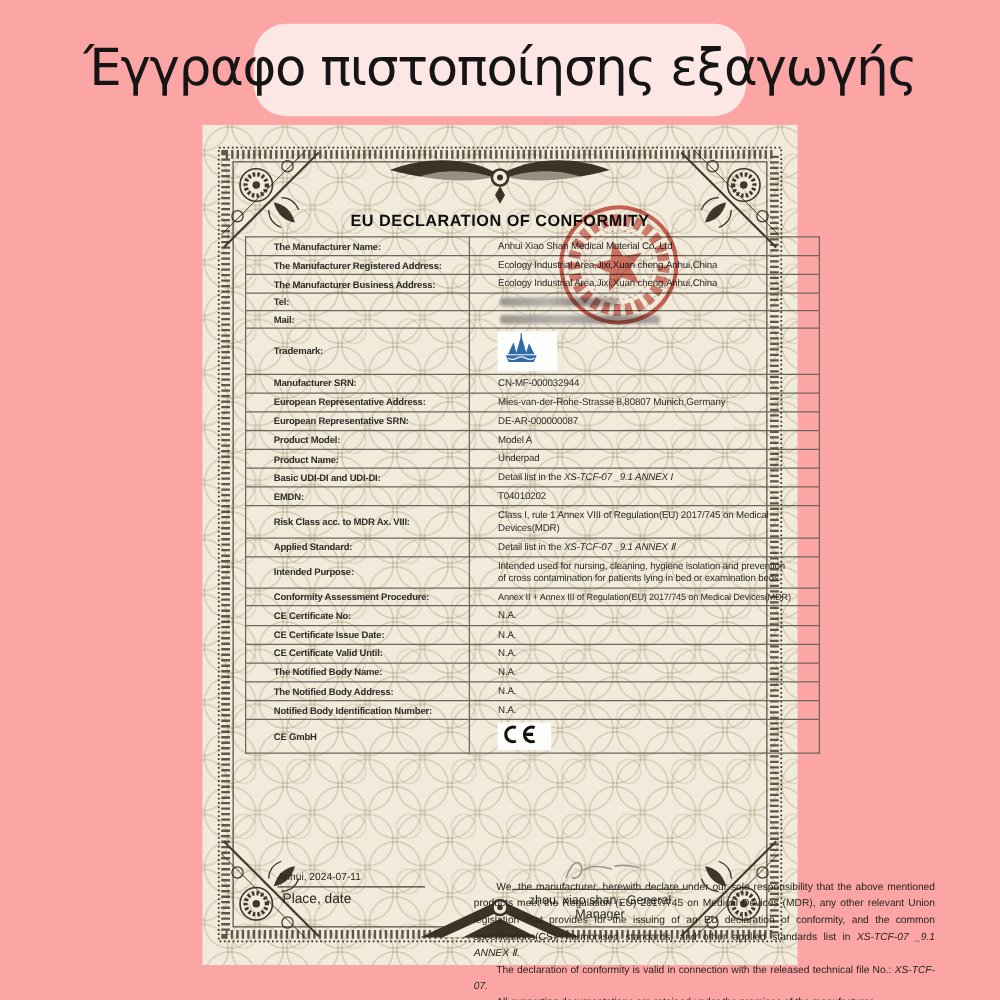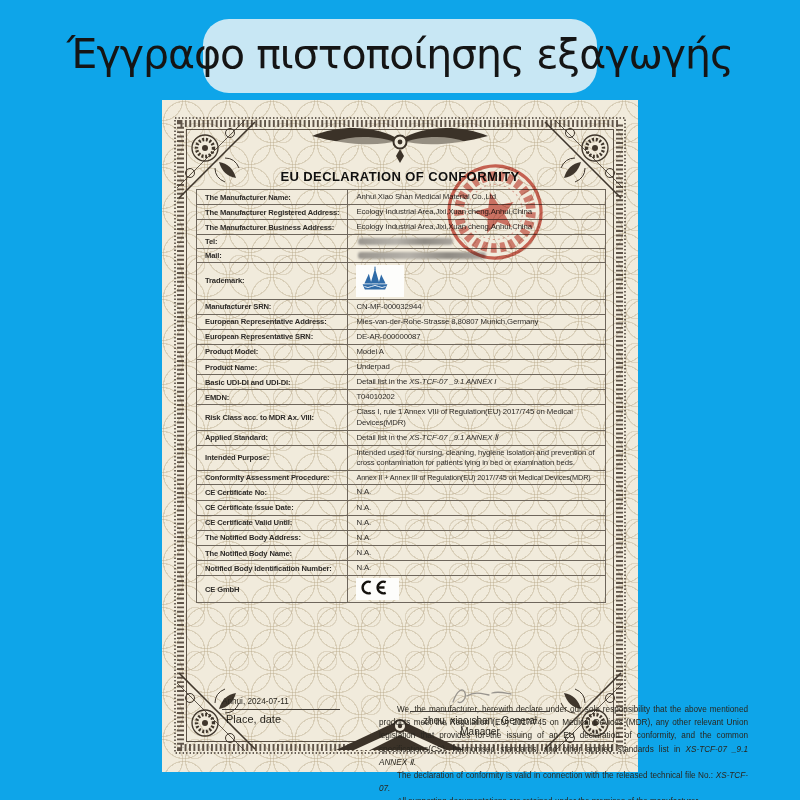--- a/index.html
+++ b/index.html
@@ -1,18 +1,18 @@
 <!DOCTYPE html>
 <html><head>
 <meta charset="utf-8">
 <style>
   * { margin:0; padding:0; box-sizing:border-box; }
   html,body { width:800px; height:800px; }
   body { font-family:"Liberation Sans", sans-serif; background:#f8ece7; overflow:hidden; }
-  .page { position:relative; width:800px; height:800px; background:#0ea5e9; }
+  .page { position:relative; width:800px; height:800px; background:#fca5a5; }
 
   .title-backdrop{
     position:absolute; left:203px; top:19px; width:394px; height:74px;
     background:rgba(253,250,247,.78); border-radius:26px;
   }
   .page-title{
     position:absolute; left:0; top:30px; width:800px; text-align:center;
     font-family:"DejaVu Sans", sans-serif; font-size:41px; font-weight:400;
     color:#151515; letter-spacing:-1px;
   }
@@ -32,21 +32,21 @@
 
   .cert-title{
     position:absolute; left:36px; top:69px; width:404px; text-align:center;
     font-size:13px; font-weight:bold; color:#101010; letter-spacing:.4px;
   }
 
   
   table.cert{ position:absolute; left:34px; top:89px; width:410px; border-collapse:collapse; }
   table.cert td{
     border:1px solid #6e665c; vertical-align:middle;
-    padding:2px 8px; color:#2e2b28;
+    padding:2px 22px; color:#2e2b28;
   }
   td.lbl{ width:146px; font-weight:bold; font-size:7.6px; letter-spacing:-.15px; white-space:nowrap; overflow:hidden; }
   td.val{ font-size:7.8px; letter-spacing:-.12px; line-height:1.3; }
   td.val.small{ font-size:7.3px; white-space:nowrap; }
   td.val .ital{ font-style:italic; }
   .redact{ height:7px; border-radius:3px; filter:blur(1.2px);
     background:linear-gradient(90deg,#9a968f,#b6b2ab 40%,#8f8b84 70%,#aaa59e); }
   .redact.tel{ width:95px; margin-left:2px; }
   .redact.mail{ width:128px; margin-left:2px; }
   .logo-box{ display:inline-block; background:#fdfdfb; padding:1px 14px 1px 4px; }
@@ -218,25 +218,25 @@
           </tr>
       <tr>
             <td class="lbl">CE Certificate Issue Date:</td>
             <td class="val">N.A.</td>
           </tr>
       <tr>
             <td class="lbl">CE Certificate Valid Until:</td>
             <td class="val">N.A.</td>
           </tr>
       <tr>
+            <td class="lbl">The Notified Body Name:</td>
+            <td class="val">N.A.</td>
+          </tr>
+      <tr>
             <td class="lbl">The Notified Body Address:</td>
-            <td class="val">N.A.</td>
-          </tr>
-      <tr>
-            <td class="lbl">The Notified Body Name:</td>
             <td class="val">N.A.</td>
           </tr>
       <tr>
             <td class="lbl">Notified Body Identification Number:</td>
             <td class="val">N.A.</td>
           </tr>
       <tr>
             <td class="lbl">CE GmbH</td>
             <td class="val">
         <span class="ce-box"><svg width="30" height="15" viewBox="0 0 32 15">

